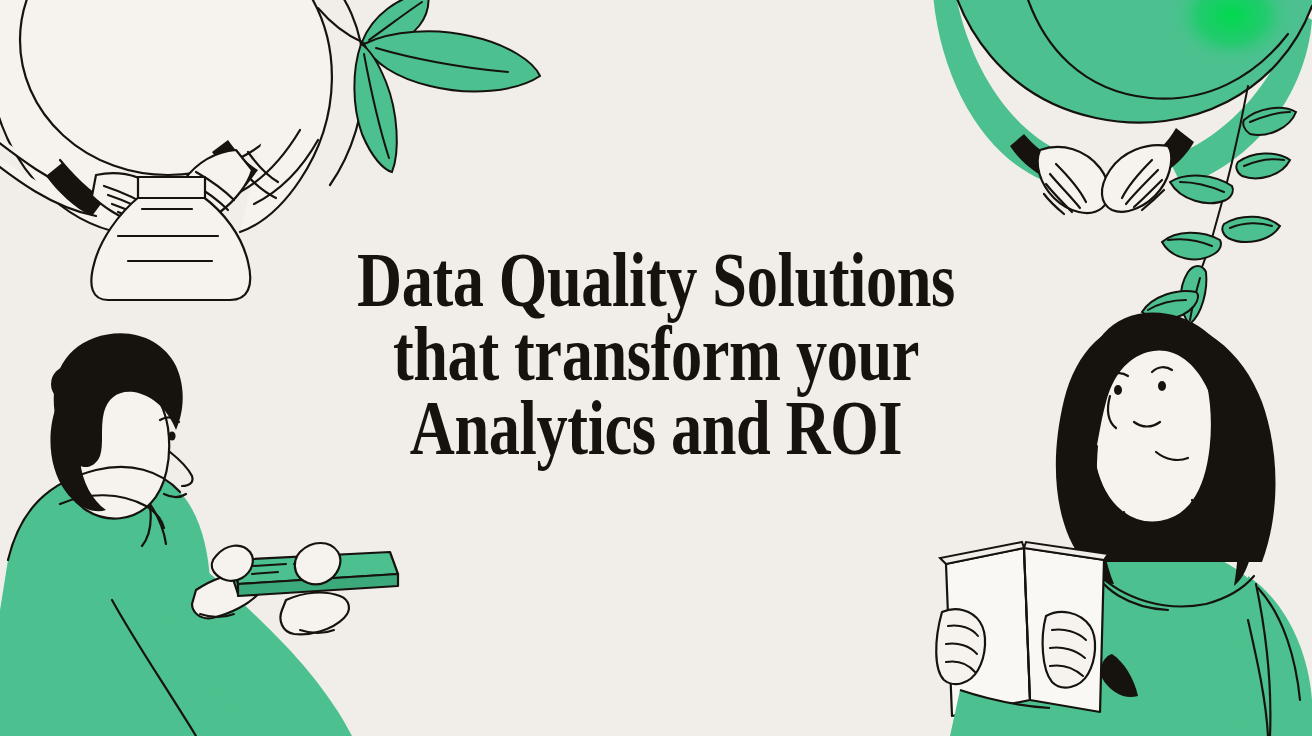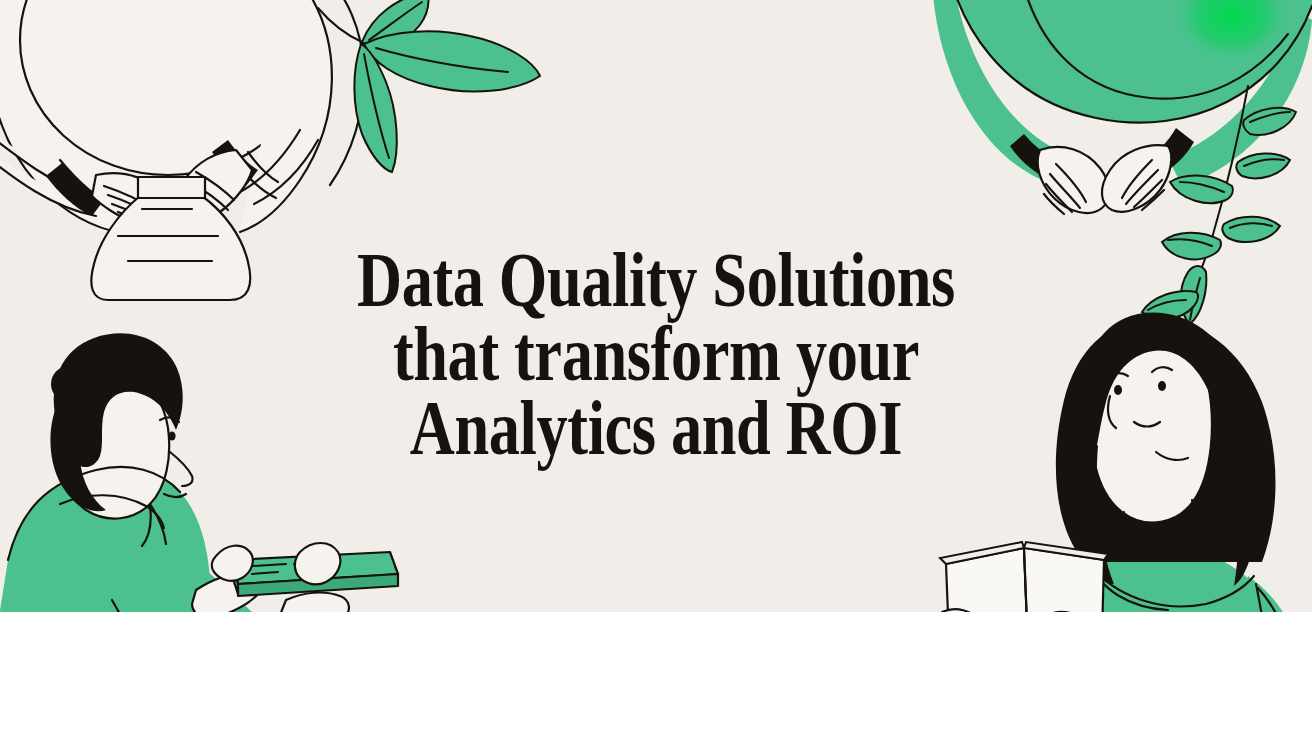--- a/index.html
+++ b/index.html
@@ -4,21 +4,21 @@
 <title>Data Quality Solutions</title>
 <style>
   html, body {
     margin: 0;
     padding: 0;
     background: #ffffff;
   }
   #slide {
     position: relative;
     width: 1312px;
-    height: 612px;
+    height: 736px;
     overflow: hidden;
     background: #F1EEE9;
     font-family: "Liberation Serif", "DejaVu Serif", serif;
     text-decoration: underline;
   }
   #art {
     position: absolute;
     inset: 0;
     width: 1312px;
     height: 736px;

